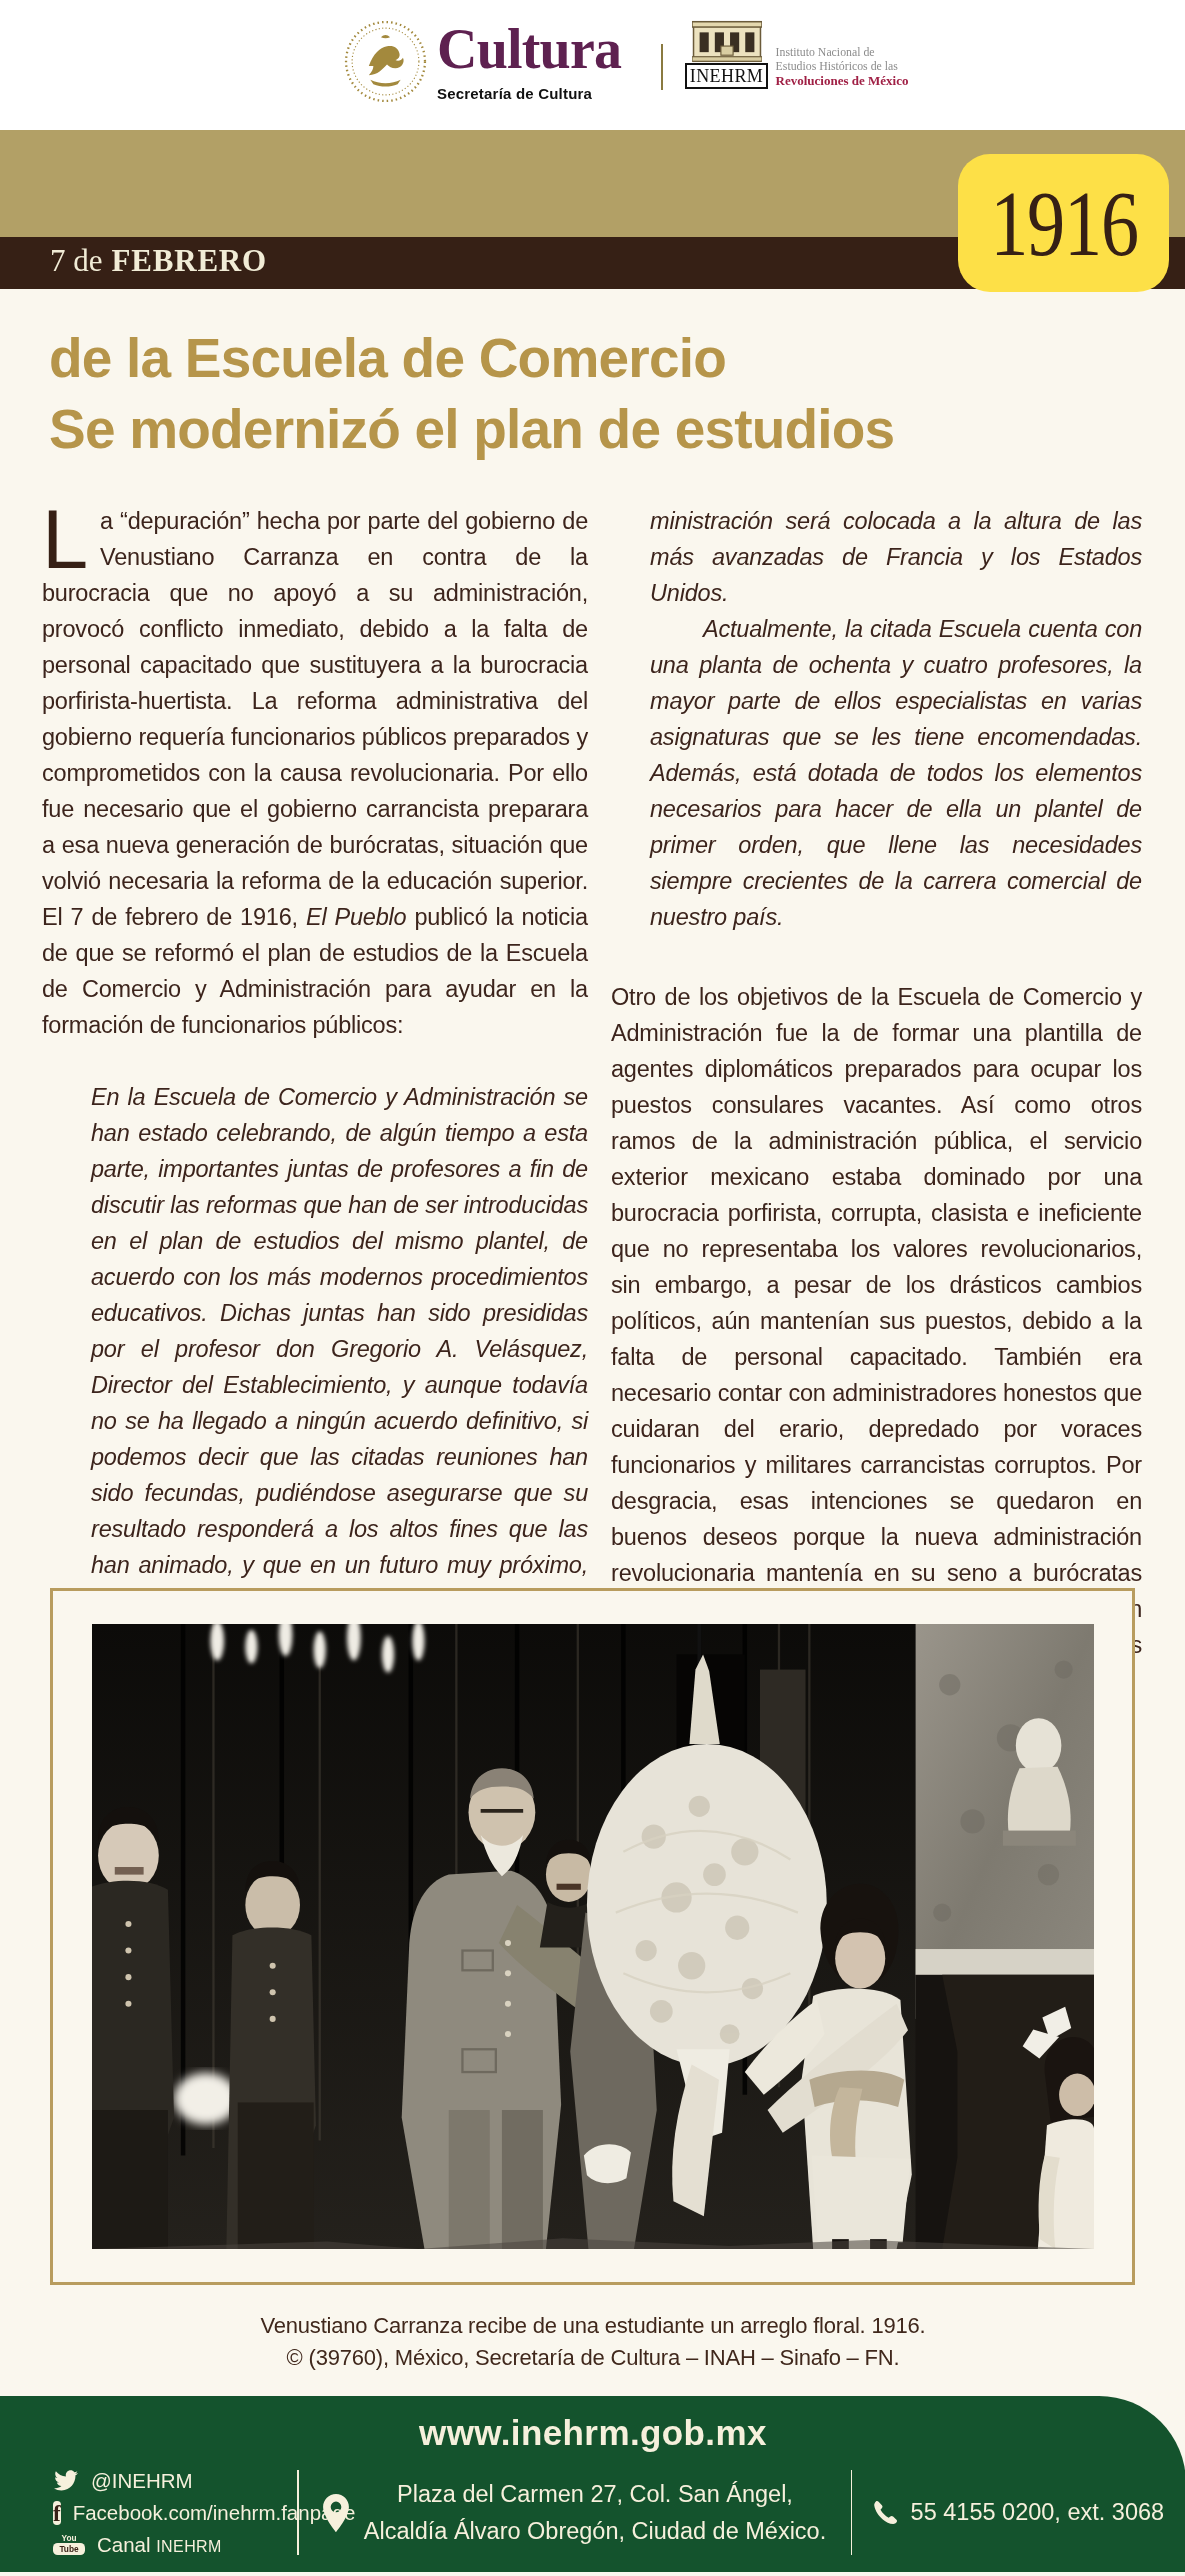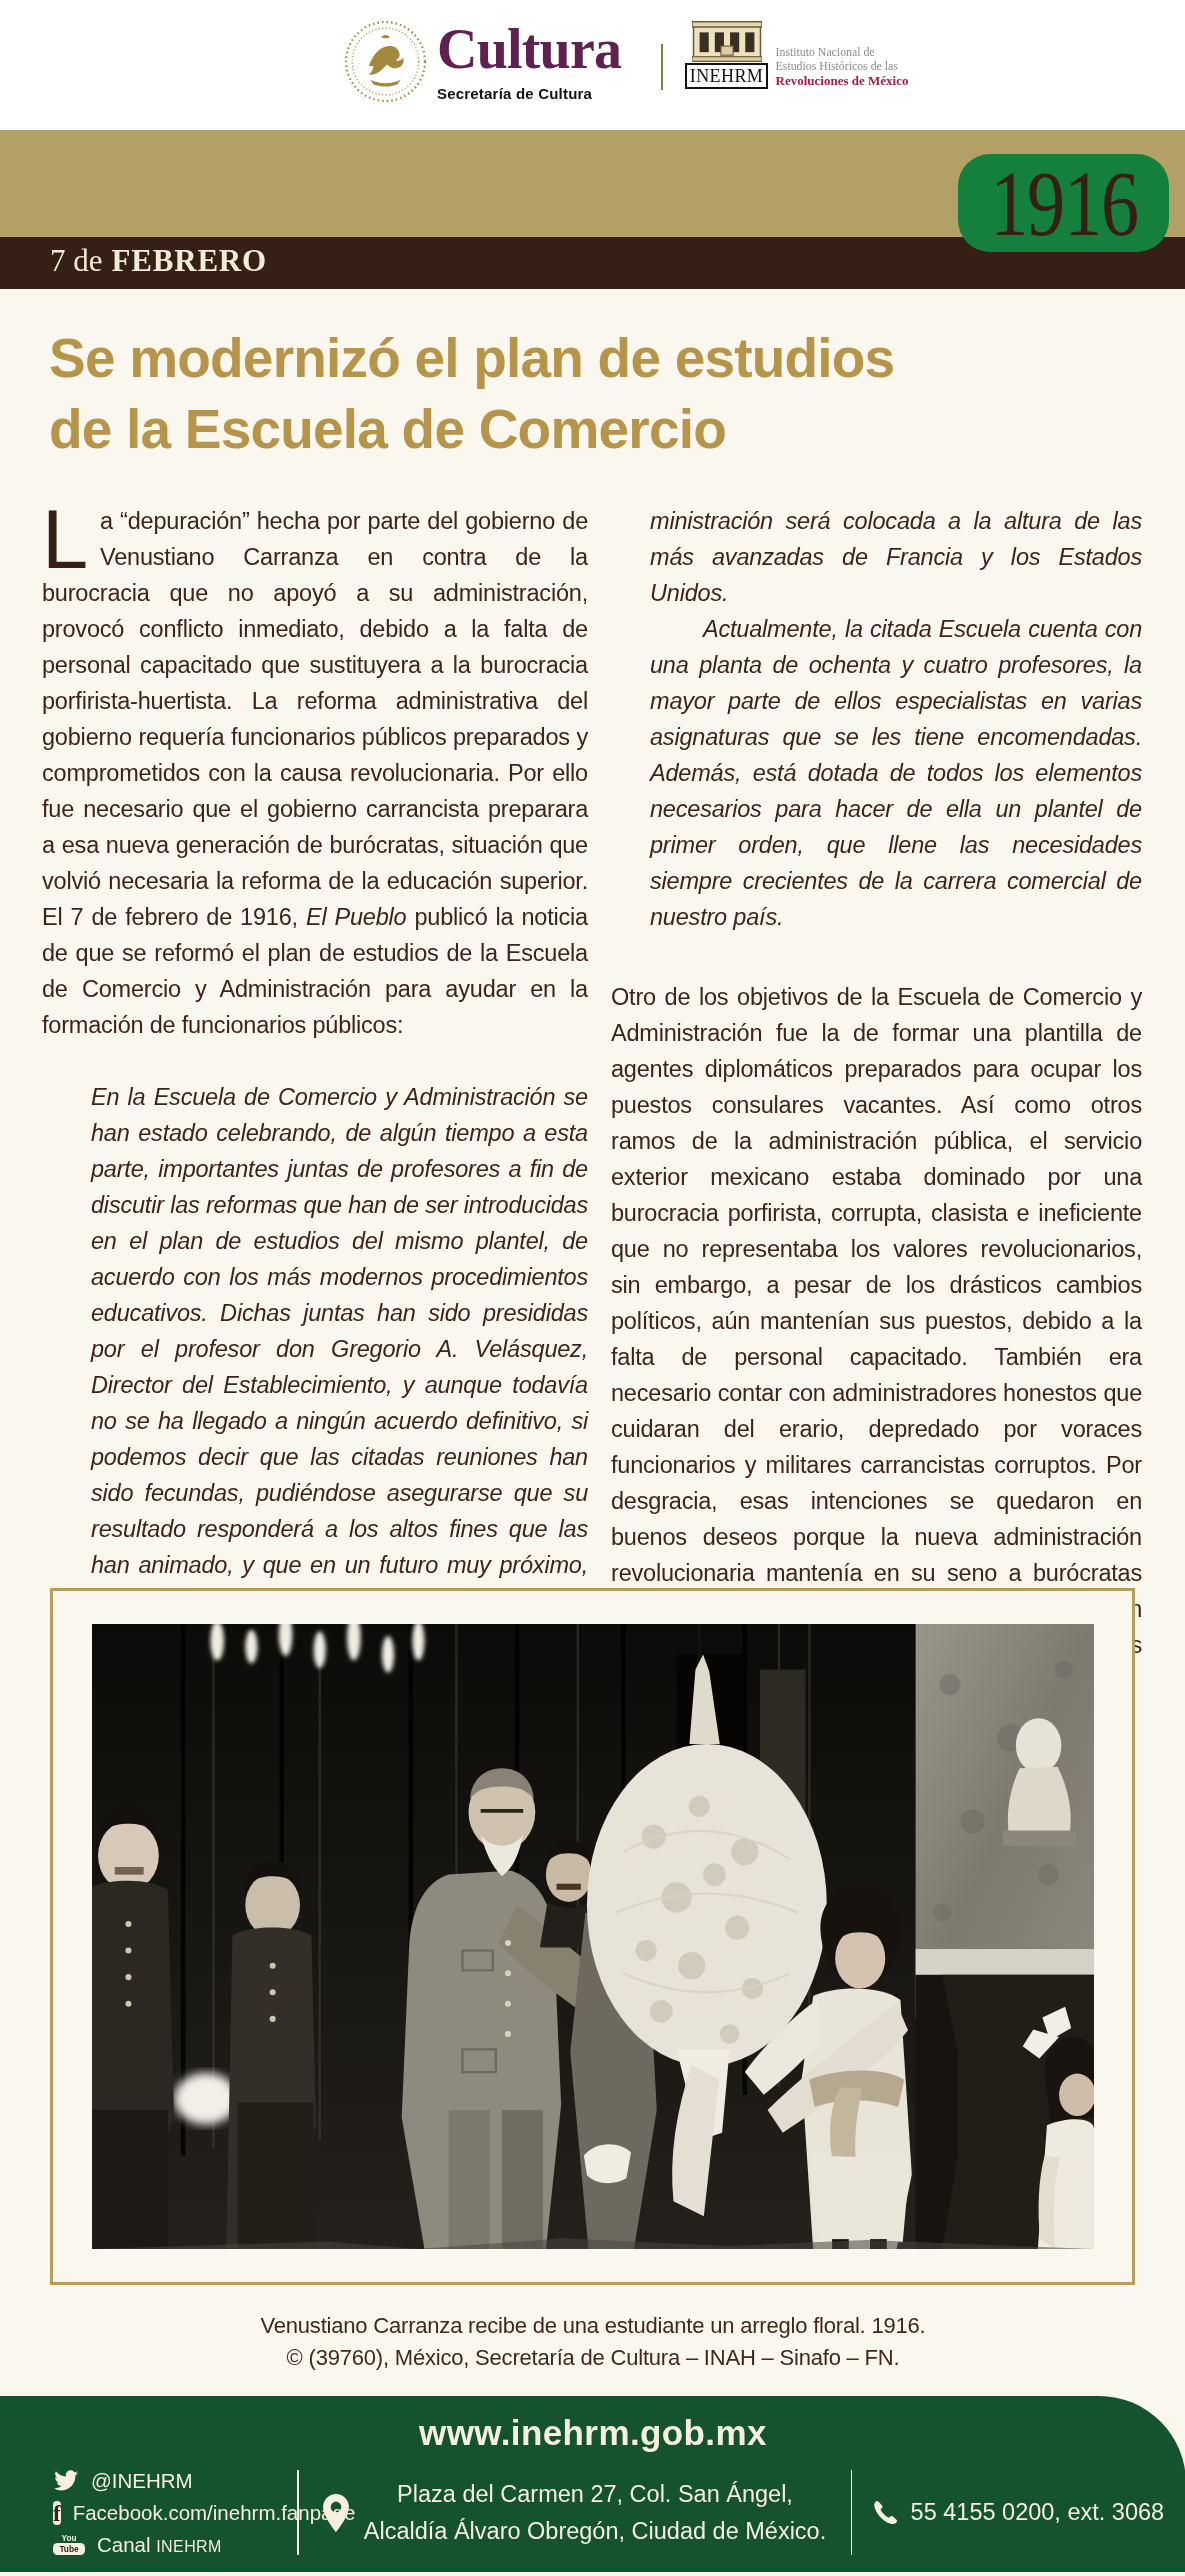--- a/index.html
+++ b/index.html
@@ -23,21 +23,21 @@
 
   
   .band-gold{position:absolute;top:130px;left:0;width:1186px;height:107px;background:#b2a066;}
   .band-dark{position:absolute;top:237px;left:0;width:1186px;height:52px;background:#362015;}
   .diario-title{position:absolute;left:49px;top:149px;color:#3b2316;font-size:56px;letter-spacing:-0.8px;white-space:nowrap;}
   .diario-title .t1{font-style:italic;font-weight:bold;margin-right:13.7px;}
   .diario-title .t2{font-weight:normal;margin-right:13.7px;}
   .diario-title .t3{font-weight:bold;}
   .date-line{position:absolute;left:50px;top:243px;color:#f1ecd6;font-family:"Liberation Serif",serif;font-size:31px;white-space:nowrap;}
   .date-line .date-month{font-weight:bold;margin-left:9px;letter-spacing:0.8px;}
-  .year-badge{position:absolute;left:958px;top:154px;width:211px;height:98px;background:#15803d;border-radius:32px;
+  .year-badge{position:absolute;left:958px;top:154px;width:211px;height:138px;background:#fde047;border-radius:32px;
     display:flex;align-items:center;justify-content:center;}
   .year-badge span{display:inline-block;transform:scaleX(0.82);font-family:"Liberation Serif",serif;font-size:93px;color:#362015;letter-spacing:-1.5px;}
 
   
   .headline{position:absolute;left:49px;top:323px;width:987px;color:#b6954a;font-weight:bold;font-size:55px;line-height:71px;letter-spacing:-0.8px;}
 
   
   .article{position:absolute;top:503px;left:0;width:1186px;color:#3c241c;}
   .col{position:absolute;top:0;font-size:23.5px;line-height:36px;text-align:justify;letter-spacing:-0.2px;}
   .col-left{left:42px;width:546px;}
@@ -115,22 +115,22 @@
   <div class="band-gold"></div>
   <div class="band-dark"></div>
   <div class="date-line">
     <span>7 de</span><span class="date-month">FEBRERO</span>
   </div>
   <div class="year-badge">
     <span>1916</span>
   </div>
 
   <div class="headline">
+    <div>de la Escuela de Comercio</div>
     <div>Se modernizó el plan de estudios</div>
-    <div>de la Escuela de Comercio</div>
   </div>
 
   <div class="article">
     <div class="col col-left">
       <p class="para"><span class="dropcap">L</span><span>a “depuración” hecha por parte del gobierno de Venustiano Carranza en contra de la burocracia que no apoyó a su administración, provocó conflicto inmediato, debido a la falta de personal capacitado que sustituyera a la burocracia porfirista-huertista. La reforma administrativa del gobierno requería funcionarios públicos preparados y comprometidos con la causa revolucionaria. Por ello fue necesario que el gobierno carrancista preparara a esa nueva generación de burócratas, situación que volvió necesaria la reforma de la educación superior. El 7 de febrero de 1916, </span><i>El Pueblo</i><span> publicó la noticia de que se reformó el plan de estudios de la Escuela de Comercio y Administración para ayudar en la formación de funcionarios públicos:</span></p>
       <p class="quote">En la Escuela de Comercio y Administración se han estado celebrando, de algún tiempo a esta parte, importantes juntas de profesores a fin de discutir las reformas que han de ser introducidas en el plan de estudios del mismo plantel, de acuerdo con los más modernos procedimientos educativos. Dichas juntas han sido presididas por el profesor don Gregorio A. Velásquez, Director del Establecimiento, y aunque todavía no se ha llegado a ningún acuerdo definitivo, si podemos decir que las citadas reuniones han sido fecundas, pudiéndose asegurarse que su resultado responderá a los altos fines que las han animado, y que en un futuro muy próximo, la Escuela de Comercio y Ad-</p>
     </div>
     <div class="col col-right">
       <p class="quote-cont">ministración será colocada a la altura de las más avanzadas de Francia y los Estados Unidos.</p>
       <p class="quote-cont indent">Actualmente, la citada Escuela cuenta con una planta de ochenta y cuatro profesores, la mayor parte de ellos especialistas en varias asignaturas que se les tiene encomendadas. Además, está dotada de todos los elementos necesarios para hacer de ella un plantel de primer orden, que llene las necesidades siempre crecientes de la carrera comercial de nuestro país.</p>

